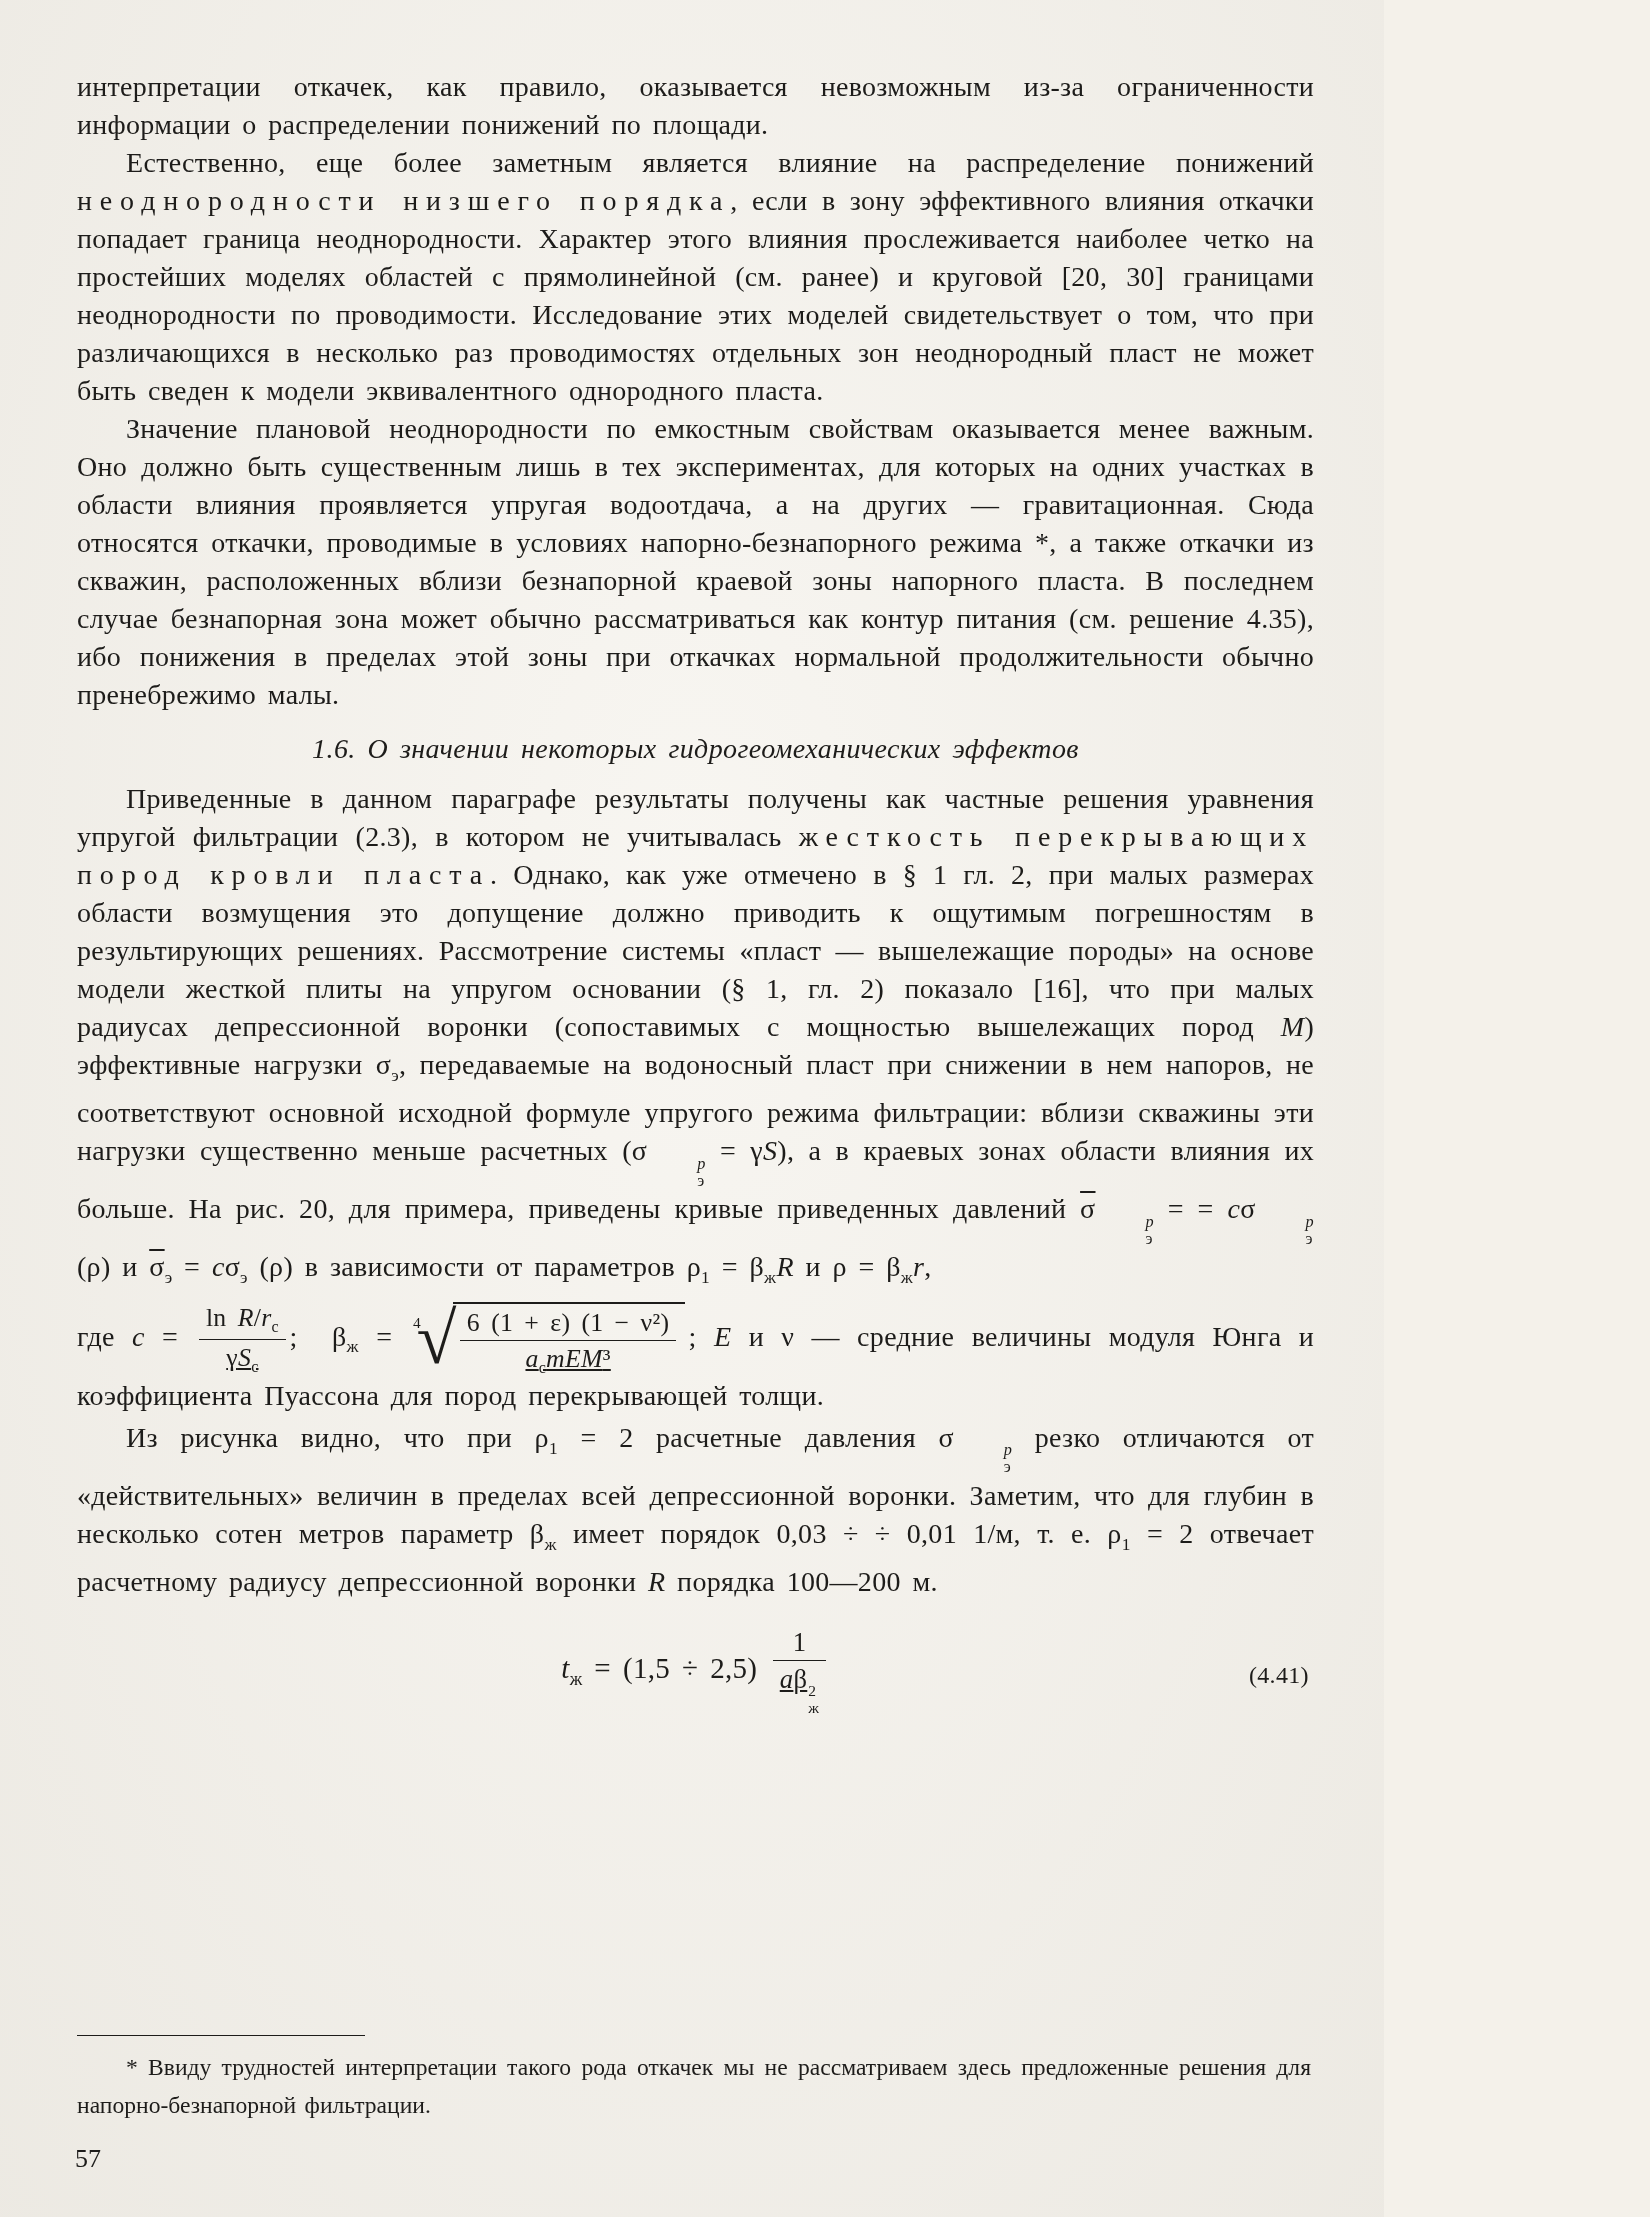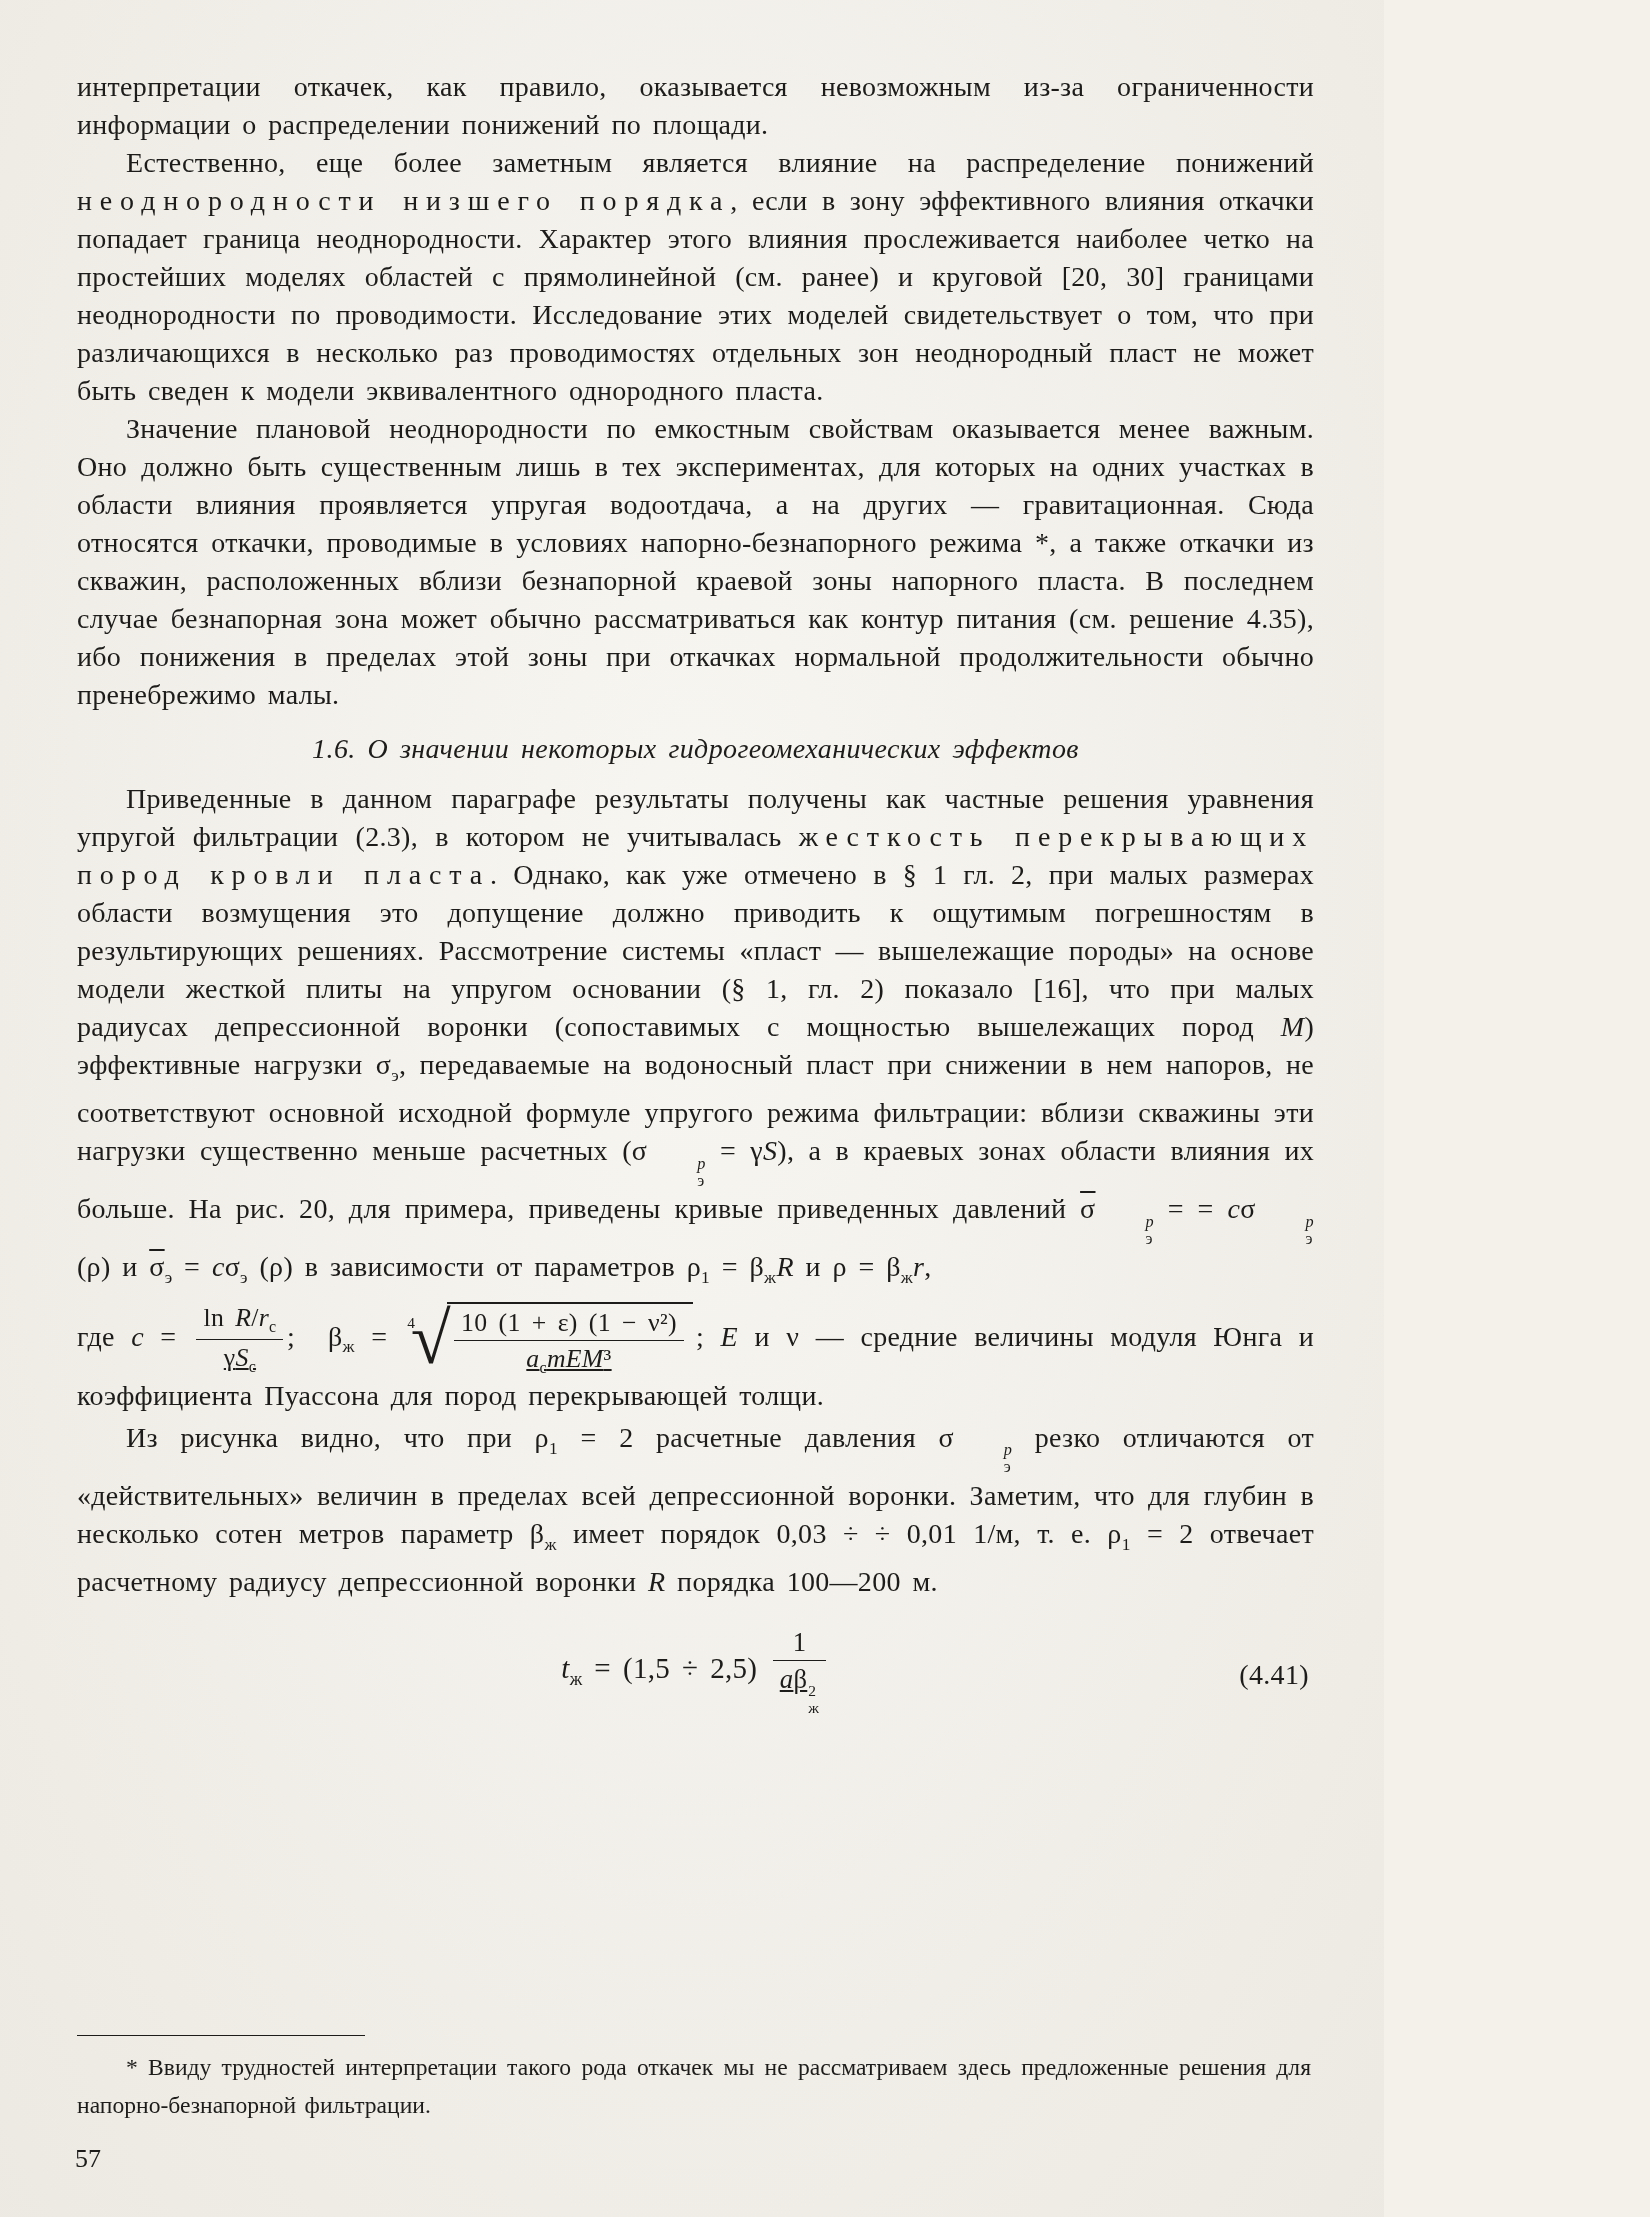--- a/index.html
+++ b/index.html
@@ -106,21 +106,21 @@
     min-height:96px;
     display:flex;
     justify-content:center;
   }
   .equation-body{ font-size:29px; }
   .equation-number{
     position:absolute;
     right:5.2px;
     top:50%;
     transform:translateY(-50%);
-    font-size:28px;
+    font-size:24px;
   }
   .footnote-area{
     position:absolute;
     left:77px;
     right:73px;
     bottom:94px;
   }
   .footnote-rule{
     width:288px;
     height:0;
@@ -164,21 +164,21 @@
           <span class="ss-t"><i>p</i></span>
           <span class="ss-b">э</span>
         </span> = = <i>c</i>σ<span class="ss">
           <span class="ss-t"><i>p</i></span>
           <span class="ss-b">э</span>
         </span> (ρ) и <span class="ovl">σ</span><sub>э</sub> = <i>c</i>σ<sub>э</sub> (ρ) в зависимости от параметров ρ<sub>1</sub> = β<sub>ж</sub><i>R</i> и ρ = β<sub>ж</sub><i>r</i>,</p>
 
     <p class="body-par formula-par">где <i>c</i> = <span class="frac"><span class="num">ln <i>R</i>/<i>r</i><sub>c</sub></span><span class="den">γ<i>S</i><sub>c</sub></span></span>;&nbsp;&nbsp;β<sub>ж</sub> = <span class="root">
           <span class="idx">4</span>
           <span class="radical">√</span>
-          <span class="radicand"><span class="frac"><span class="num">10 (1 + ε) (1 − ν²)</span><span class="den"><i>a</i><sub>c</sub><i>mEM</i>³</span></span></span>
+          <span class="radicand"><span class="frac"><span class="num">6 (1 + ε) (1 − ν²)</span><span class="den"><i>a</i><sub>c</sub><i>mEM</i>³</span></span></span>
         </span>; <i>E</i> и ν — средние величины модуля Юнга и коэффициента Пуассона для пород перекрывающей толщи.</p>
 
     <p class="body-par indent">Из рисунка видно, что при ρ<sub>1</sub> = 2 расчетные давления σ<span class="ss">
           <span class="ss-t"><i>p</i></span>
           <span class="ss-b">э</span>
         </span> резко отличаются от «действительных» величин в пределах всей депрессионной воронки. Заметим, что для глубин в несколько сотен метров параметр β<sub>ж</sub> имеет порядок 0,03 ÷ ÷ 0,01 1/м, т. е. ρ<sub>1</sub> = 2 отвечает расчетному радиусу депрессионной воронки <i>R</i> порядка 100—200 м.</p>
 
 
     <div class="equation-row">
       <span class="equation-body"><i>t</i><sub>ж</sub> = (1,5 ÷ 2,5) <span class="frac"><span class="num">1</span><span class="den"><i>a</i>β<span class="ss">

